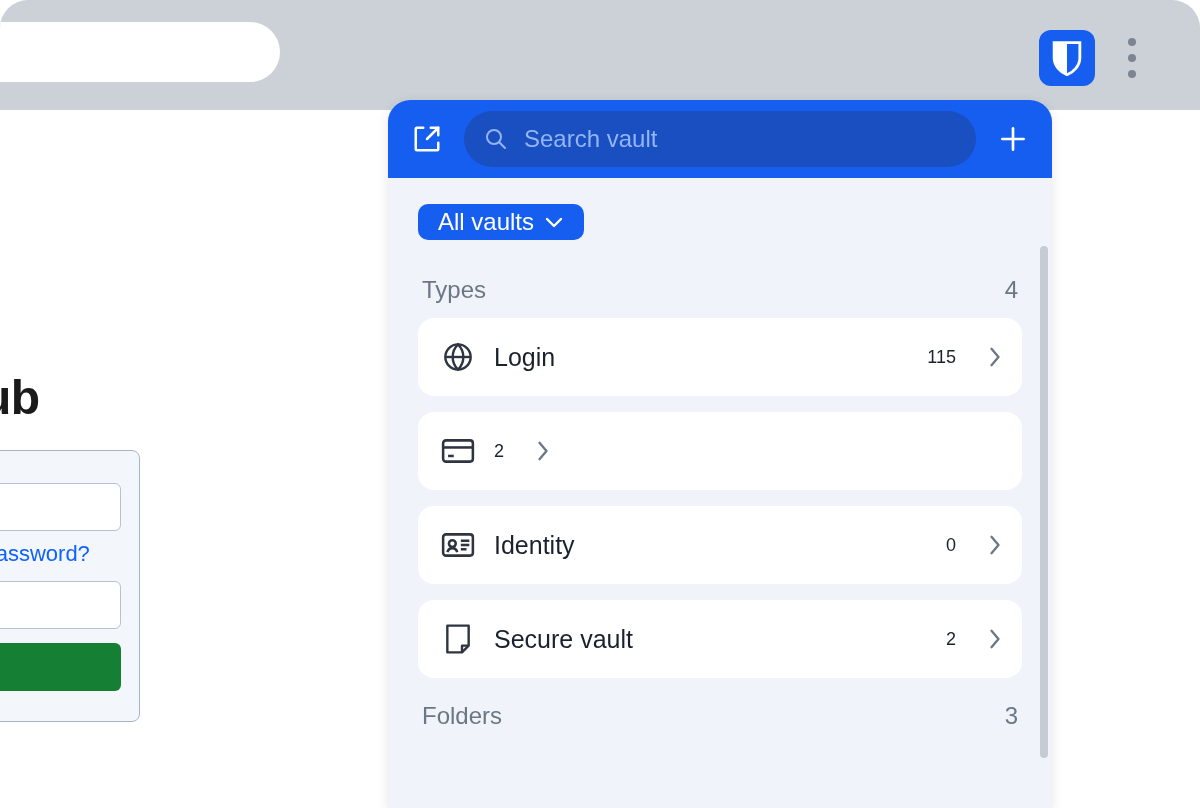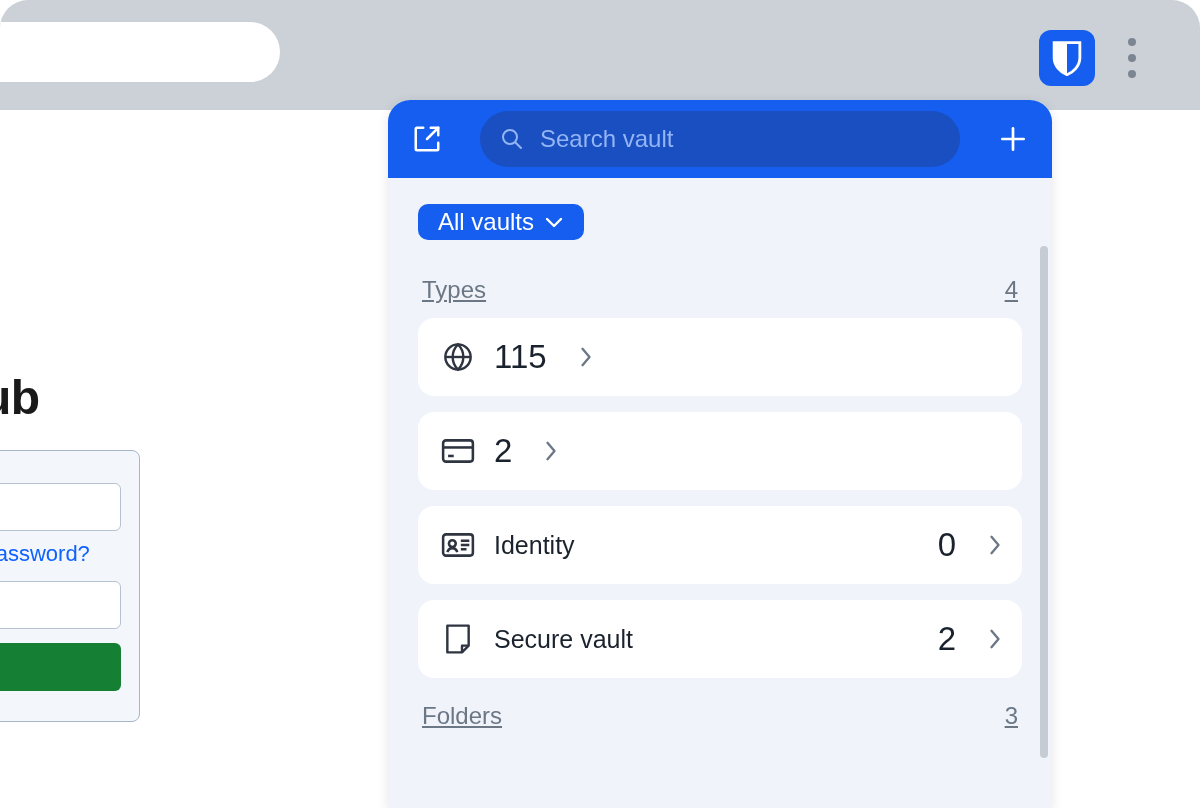--- a/index.html
+++ b/index.html
@@ -119,21 +119,21 @@
     z-index: 5;
     display: flex;
     flex-direction: column;
   }
   .bw-header {
     background: #155eef;
     height: 78px;
     display: flex;
     align-items: center;
     padding: 0 18px;
-    gap: 32px;
+    gap: 16px;
   }
   .popout-btn, .add-btn {
     width: 42px; height: 42px;
     display: flex; align-items: center; justify-content: center;
     color: #fff;
     flex-shrink: 0;
   }
   .search-wrap {
     flex: 1;
     background: #1a4fc1;
@@ -172,21 +172,20 @@
     font-weight: 500;
     margin-bottom: 28px;
   }
   .sec-header {
     display: flex;
     align-items: center;
     justify-content: space-between;
     color: #6b7785;
     font-size: 24px;
     margin: 8px 4px 14px 4px;
-    text-decoration: underline;
   }
   .card-list {
     display: flex;
     flex-direction: column;
     gap: 16px;
   }
   .item-card {
     background: #fff;
     border-radius: 16px;
     height: 78px;
@@ -195,21 +194,21 @@
     padding: 0 20px 0 22px;
     gap: 18px;
   }
   .item-icon {
     width: 36px; height: 36px;
     color: #2e3540;
     flex-shrink: 0;
     display:flex; align-items:center; justify-content:center;
   }
   .item-label { flex: 1; font-size: 25px; color: #1a222d; }
-  .item-count { font-size: 33px; color: #1a222d; margin-right: 14px; }
+  .item-count { font-size: 18px; color: #1a222d; margin-right: 14px; }
   .chev { color: #6b7785; }
 
   .scroll-track {
     position: absolute;
     right: 4px;
     top: 68px;
     width: 8px;
     height: 512px;
     background: #c6ccd3;
     border-radius: 4px;
@@ -284,20 +283,21 @@
     <div class="card-list">
 
       <div class="item-card">
         <span class="item-icon">
           <svg width="32" height="32" viewBox="0 0 24 24" fill="none" stroke="currentColor" stroke-width="1.8">
               <circle cx="12" cy="12" r="9.5"></circle>
               <path d="M2.5 12h19"></path>
               <path d="M12 2.5c2.6 2.6 4 6 4 9.5s-1.4 6.9-4 9.5c-2.6-2.6-4-6-4-9.5s1.4-6.9 4-9.5z"></path>
             </svg>
         </span>
+        <span class="item-label">Login</span>
         <span class="item-count">115</span>
         <svg class="chev" width="14" height="24" viewBox="0 0 12 20" fill="none" stroke="currentColor" stroke-width="2" stroke-linecap="round" stroke-linejoin="round">
             <polyline points="3,3 9,10 3,17"></polyline>
           </svg>
       </div>
 
       <div class="item-card">
         <span class="item-icon">
           <svg width="34" height="26" viewBox="0 0 24 18" fill="none" stroke="currentColor" stroke-width="1.8">
               <rect x="1.5" y="1.5" width="21" height="15" rx="2"></rect>

